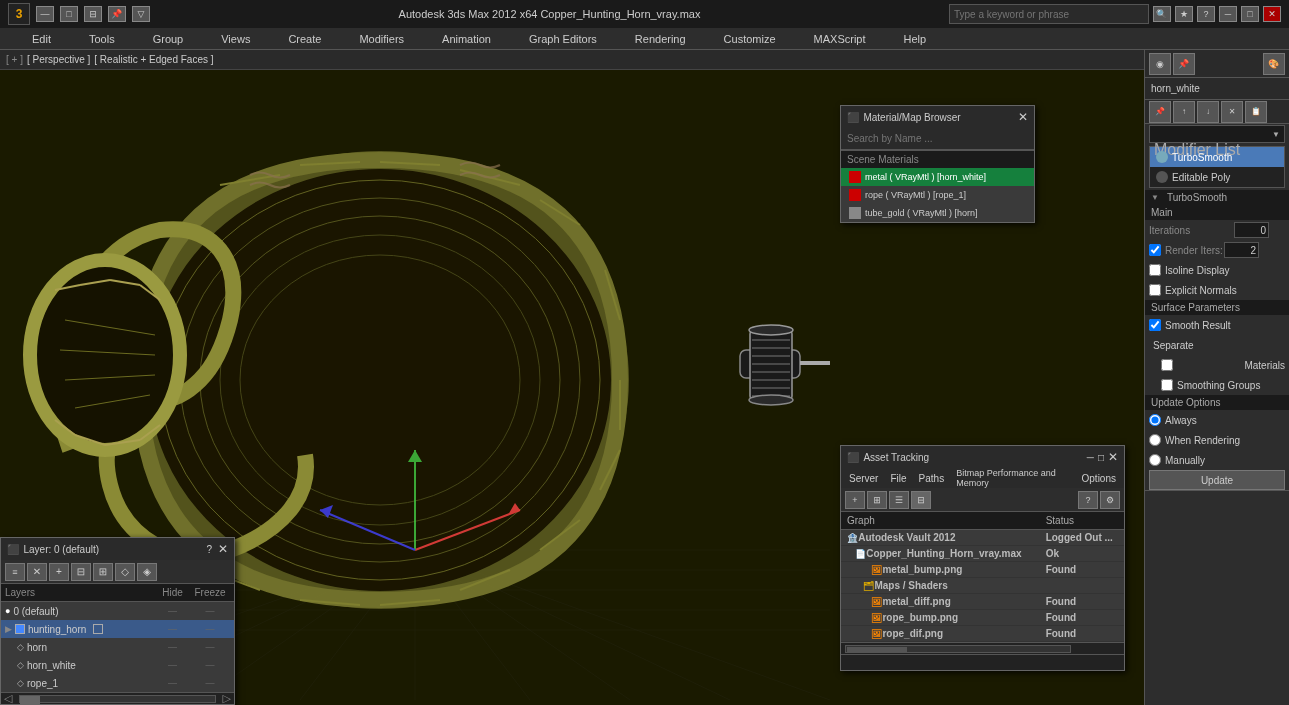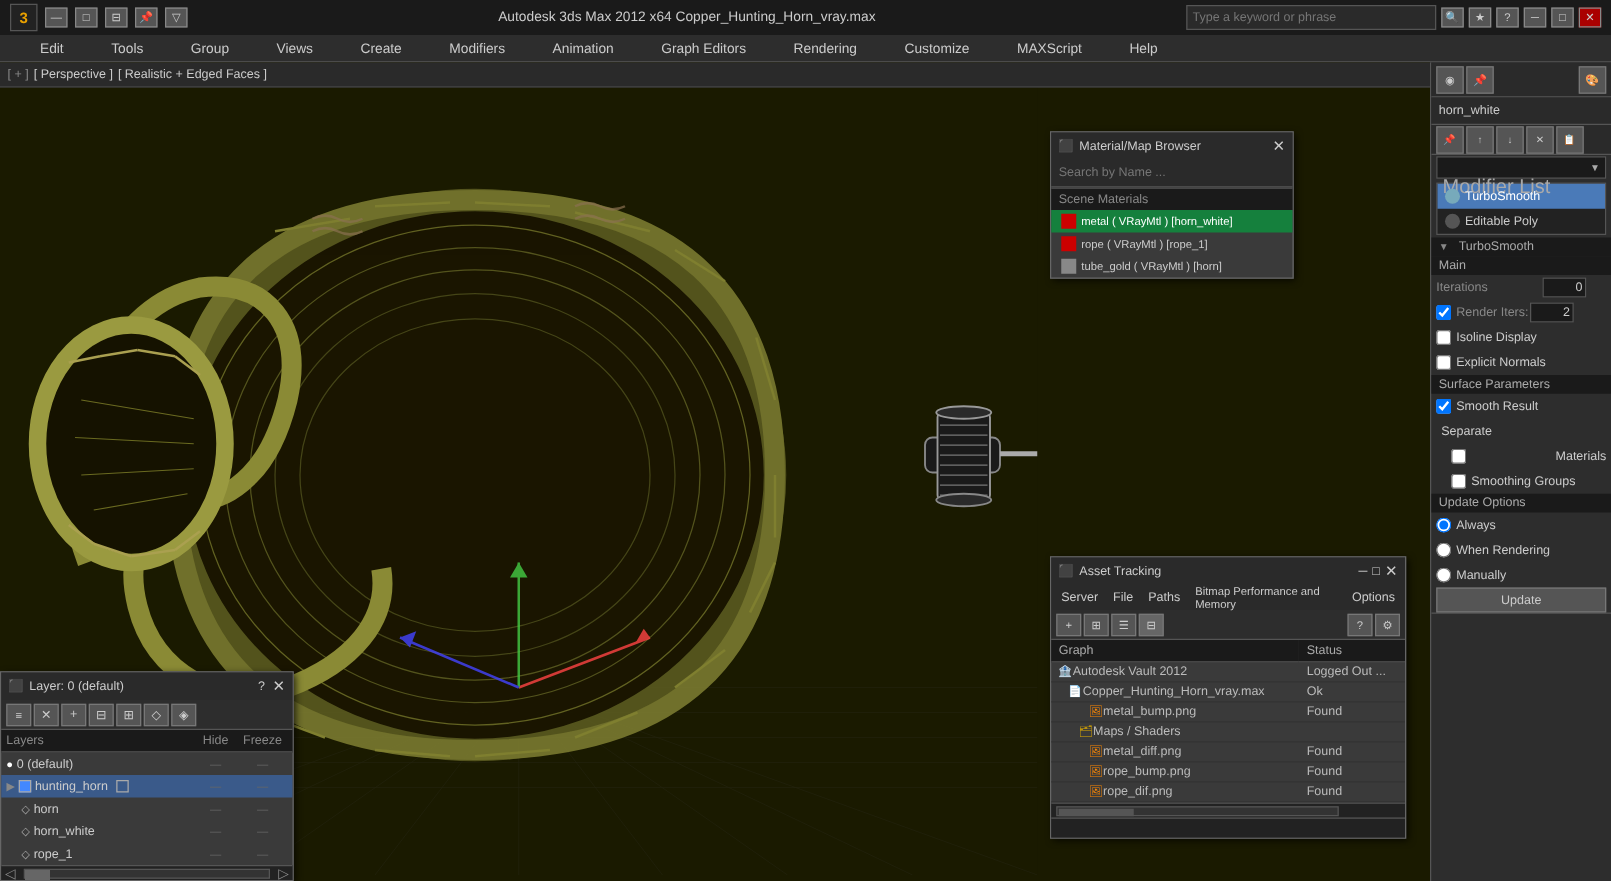--- a/index.html
+++ b/index.html
@@ -124,21 +124,21 @@
       border: 1px solid #666;
       box-shadow: 2px 2px 6px rgba(0,0,0,0.8);
       z-index: 20;
     }
     .at-menubar { height: 20px; background: #2a2a2a; display: flex; align-items: center; padding: 0 4px; gap: 4px; font-size: 10px; }
     .at-menu { cursor: pointer; color: #ccc; padding: 1px 4px; }
     .at-toolbar { height: 24px; background: #2d2d2d; display: flex; align-items: center; padding: 0 4px; gap: 2px; border-bottom: 1px solid #555; }
     .at-btn { width: 20px; height: 18px; background: #555; border: 1px solid #777; display: flex; align-items: center; justify-content: center; cursor: pointer; font-size: 9px; color: #ccc; }
     .at-table { width: 100%; border-collapse: collapse; font-size: 10px; }
     .at-table th { background: #1a1a1a; padding: 3px 6px; text-align: left; border-bottom: 1px solid #555; color: #aaa; font-weight: normal; }
-    .at-table td { padding: 2px 6px; border-bottom: 1px solid #333; color: #bbb; }
+    .at-table td { padding: 2px 6px; border-bottom: 1px solid #333; color: #bbb; font-weight: bold; }
     .at-vault-icon { color: #7ab; font-size: 9px; }
     .at-file-icon { color: #aaa; font-size: 9px; }
     .at-map-icon { color: #da0; font-size: 9px; }
     .at-img-icon { color: #f80; font-size: 9px; }
     .status-ok { color: #6c6; }
     .status-loggedout { color: #f80; }
     .status-found { color: #6c6; }
     .at-scrollbar { height: 12px; background: #222; border-top: 1px solid #555; }
     .at-input { height: 16px; background: #222; border-top: 1px solid #555; }
 

